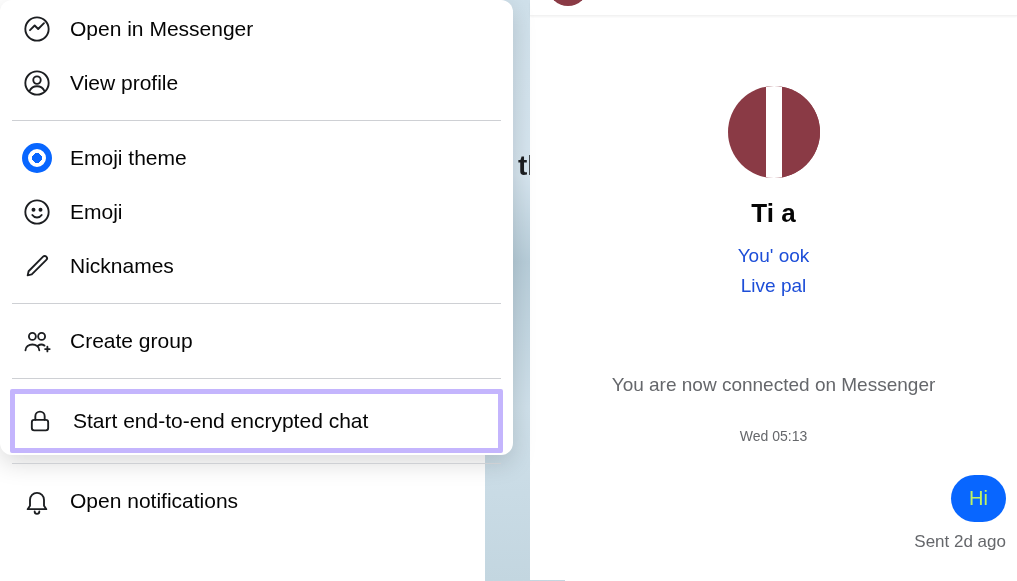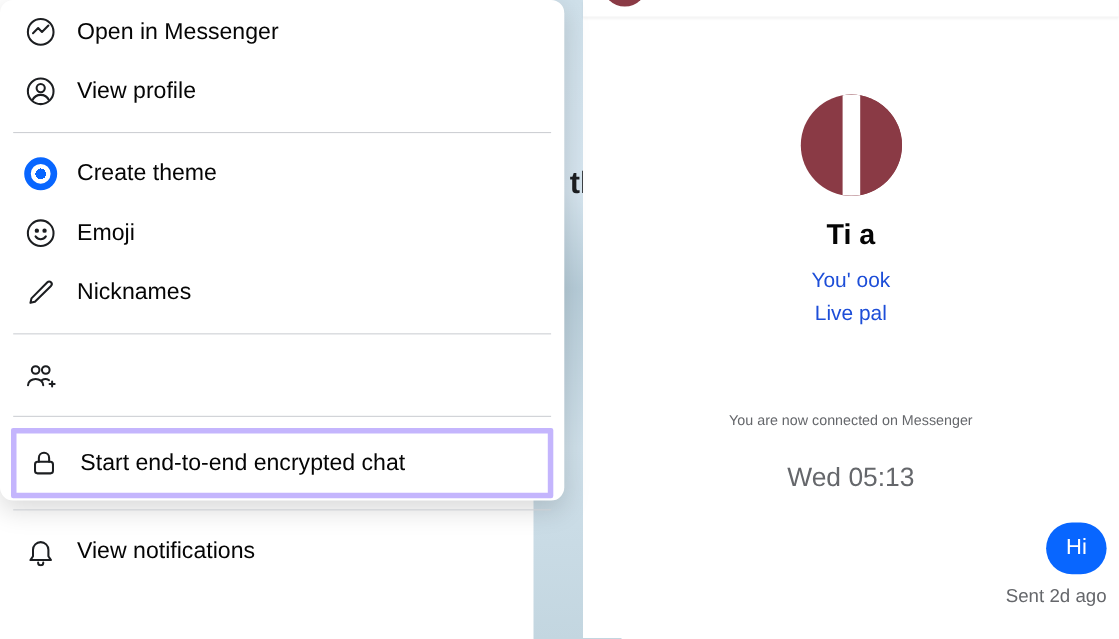--- a/index.html
+++ b/index.html
@@ -24,24 +24,24 @@
   
   .chat { position: absolute; left: 530px; top: 0; right: 0; height: 580px; background: #fff; }
   .chat-header { display: flex; align-items: center; height: 16px; padding: 0 16px 6px; border-bottom: 1px solid rgba(0,0,0,0.05); box-shadow: 0 1px 2px rgba(0,0,0,0.05); background: #fff; position: relative; }
   .chat-header .avatar-sm { width: 40px; height: 40px; border-radius: 50%; background: #8a3a45; position: absolute; left: 18px; top: -34px; }
 
   .chat-body { padding-top: 70px; text-align: center; }
   .avatar-lg { width: 92px; height: 92px; border-radius: 50%; margin: 0 auto 20px; position: relative; overflow: hidden; background: #8a3a45; }
   .avatar-lg::after { content:""; position:absolute; left:50%; top:0; width:50%; height:100%; background:#8a3a45; border-left: 16px solid #fff; transform: translateX(-8px); }
   .chat-name { font-size: 26px; font-weight: 700; margin-bottom: 12px; }
   .chat-sub { font-size: 19px; color: #1d4ed8; line-height: 1.6; }
-  .connected { font-size: 13px; color: #65676b; margin-top: 72px; }
-  .timestamp { font-size: 24px; color: #65676b; margin-top: 32px; }
+  .connected { font-size: 19px; color: #65676b; margin-top: 72px; }
+  .timestamp { font-size: 14px; color: #65676b; margin-top: 32px; }
 
-  .msg-out { position: absolute; right: 11px; bottom: 58px; background: #0866ff; color: #ffffff; font-size: 20px; padding: 12px 18px; border-radius: 26px; text-align: right; }
+  .msg-out { position: absolute; right: 11px; bottom: 58px; background: #0866ff; color: #bef264; font-size: 20px; padding: 12px 18px; border-radius: 26px; text-align: right; }
   .msg-meta { position: absolute; right: 11px; bottom: 28px; font-size: 17px; color: #65676b; margin-left: 34px; }
 </style>
 </head>
 <body>
 
 <div class="root">
 
   <div class="bg-strip"></div>
   <div class="bg-text">th</div>
 
@@ -87,21 +87,21 @@
         </span>
         <span class="label">View profile</span>
       </div>
 
       <div class="divider"></div>
 
       <div class="menu-item">
         <span class="icon">
           <span class="theme-dot"></span>
         </span>
-        <span class="label">Create theme</span>
+        <span class="label">Emoji theme</span>
       </div>
 
       <div class="menu-item">
         <span class="icon">
           <svg width="28" height="28" viewBox="0 0 24 24" fill="none" stroke="currentColor" stroke-width="1.6">
               <circle cx="12" cy="12" r="10"></circle>
               <circle cx="9" cy="10" r="0.9" fill="currentColor"></circle>
               <circle cx="15" cy="10" r="0.9" fill="currentColor"></circle>
               <path d="M8 14.5c1 1.5 2.4 2.2 4 2.2s3-0.7 4-2.2" stroke-linecap="round"></path>
             </svg>
@@ -123,20 +123,21 @@
 
       <div class="menu-item">
         <span class="icon">
           <svg width="30" height="28" viewBox="0 0 26 24" fill="none" stroke="currentColor" stroke-width="1.6" stroke-linecap="round">
               <circle cx="9" cy="8" r="3"></circle>
               <circle cx="17" cy="8" r="3"></circle>
               <path d="M3 20c0-3 3-5 6-5s6 2 6 5M14 16c1.5-1 4-1 5.5 0"></path>
               <path d="M22 17v4M20 19h4"></path>
             </svg>
         </span>
+        <span class="label">Create group</span>
       </div>
 
       <div class="divider"></div>
 
       <div class="highlight-red">
         <div class="menu-item">
           <span class="icon">
             <svg width="28" height="28" viewBox="0 0 24 24" fill="none" stroke="currentColor" stroke-width="1.6" stroke-linecap="round" stroke-linejoin="round">
                 <rect x="5" y="11" width="14" height="9" rx="2"></rect>
                 <path d="M8 11V8a4 4 0 0 1 8 0v3"></path>
@@ -148,19 +149,19 @@
 
       <div class="divider"></div>
 
       <div class="menu-item">
         <span class="icon">
           <svg width="28" height="28" viewBox="0 0 24 24" fill="none" stroke="currentColor" stroke-width="1.6" stroke-linecap="round" stroke-linejoin="round">
               <path d="M18 16v-5a6 6 0 0 0-12 0v5l-2 3h16l-2-3z"></path>
               <path d="M10 21a2 2 0 0 0 4 0"></path>
             </svg>
         </span>
-        <span class="label">View notifications</span>
+        <span class="label">Open notifications</span>
       </div>
 
     </div>
   </div>
 
 </div>
 
 </body></html>

